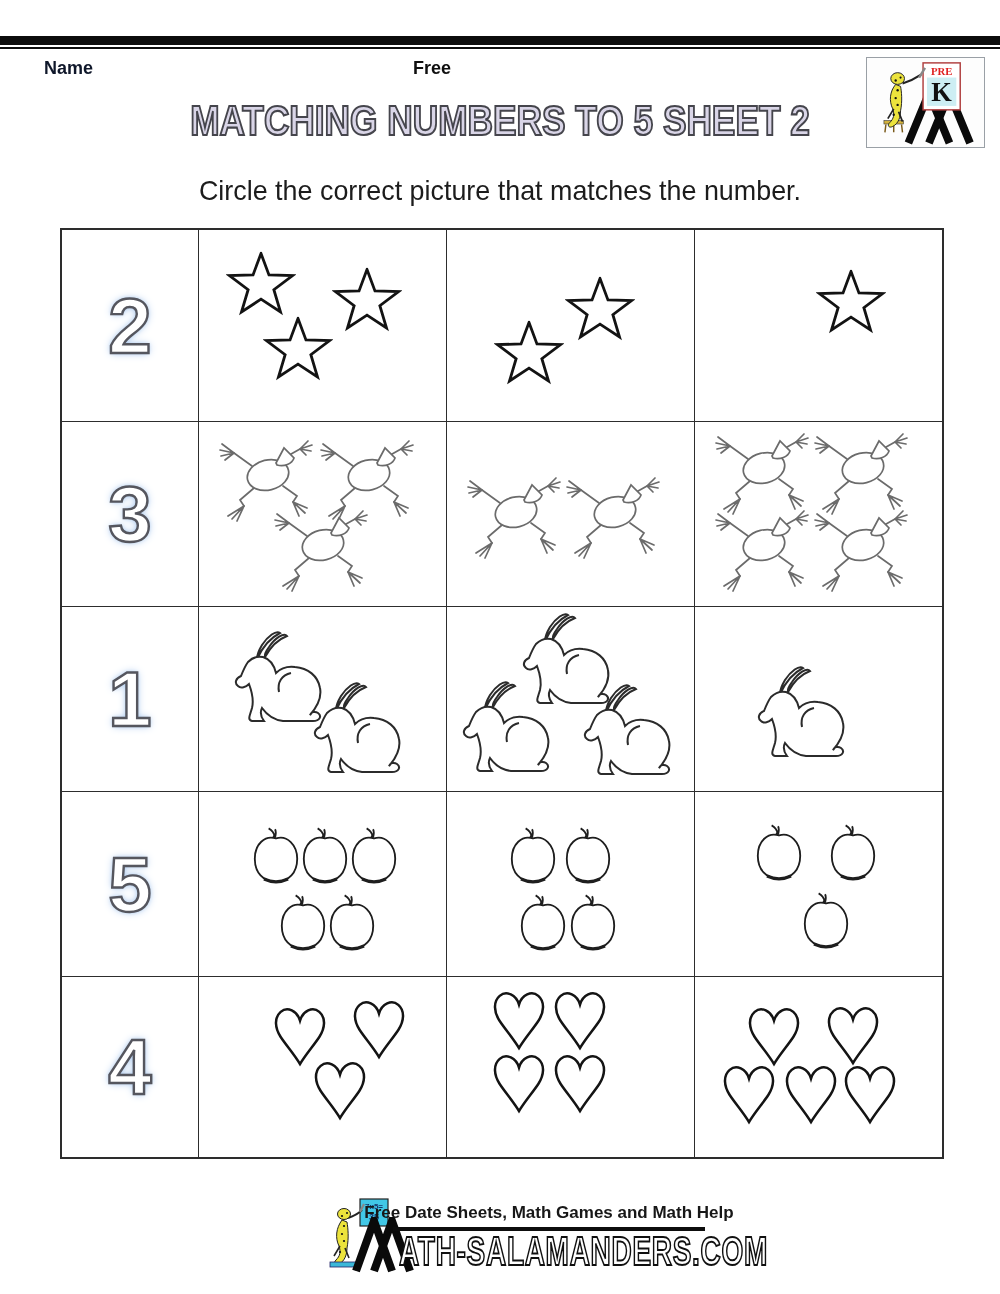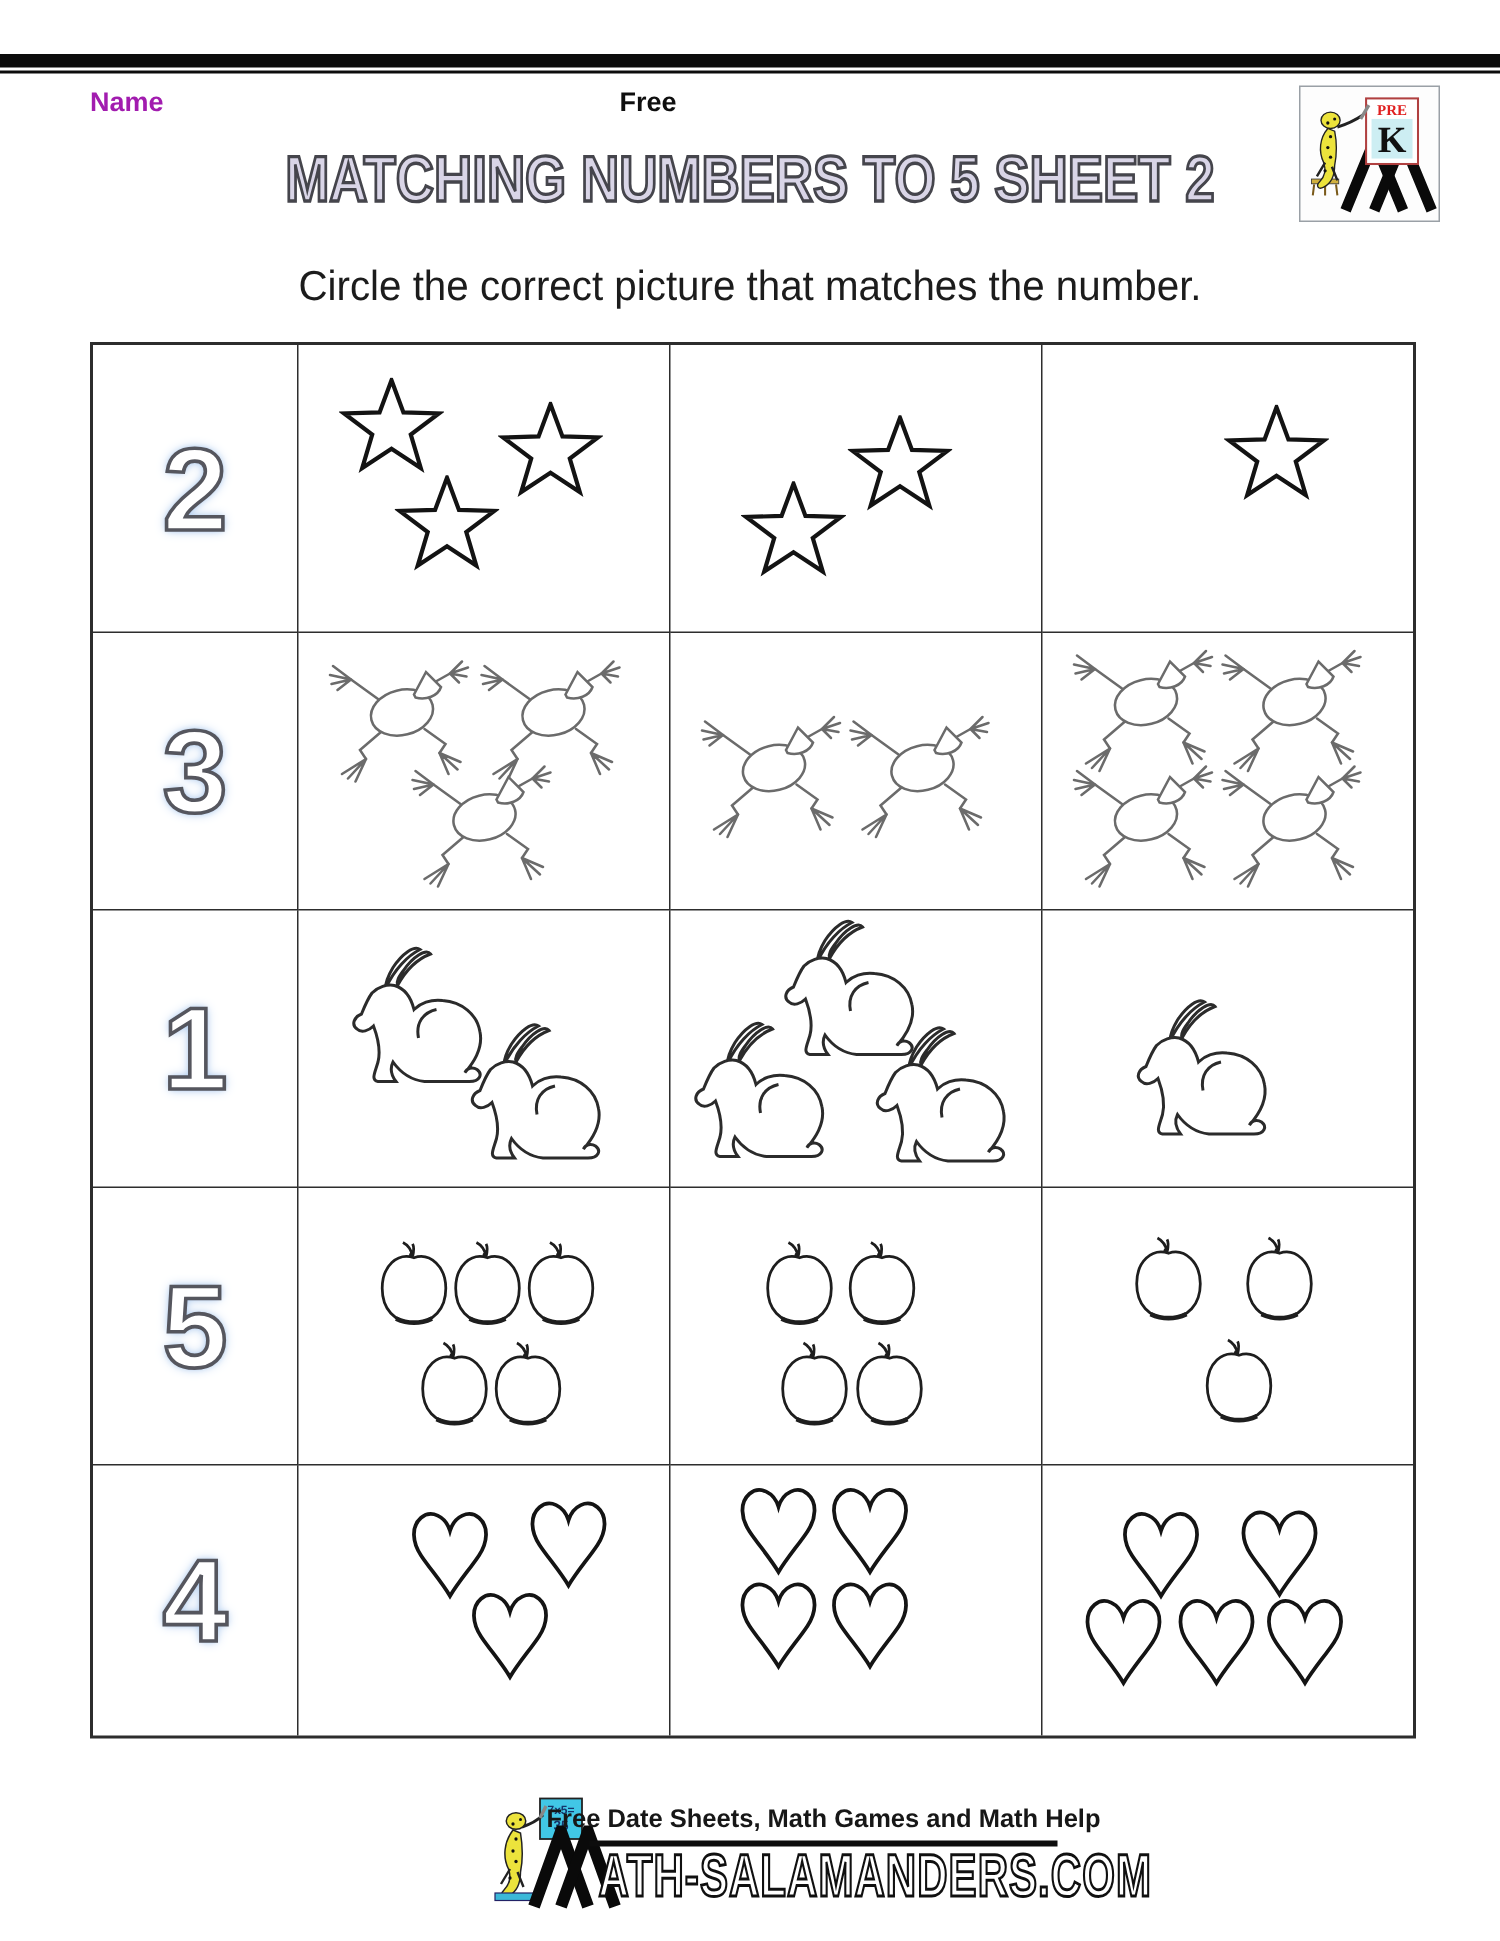--- a/index.html
+++ b/index.html
@@ -2,24 +2,24 @@
 <html><head>
 <meta charset="utf-8">
 <style>
   html,body{margin:0;padding:0;}
   body{
     width:1000px;height:1294px;position:relative;overflow:hidden;
     background:#ffffff;font-family:"Liberation Sans",sans-serif;color:#111;
   }
   .topbar{position:absolute;left:0;top:36px;width:1000px;height:9px;background:#0c0c0c;}
   .topbar-thin{position:absolute;left:0;top:47px;width:1000px;height:2px;background:#0c0c0c;}
-  .name-label{position:absolute;left:60px;top:58px;font-size:18px;font-weight:600;color:#a21caf;}
+  .name-label{position:absolute;left:44px;top:58px;font-size:18px;font-weight:600;color:#0f172a;}
   .date-label{position:absolute;left:413px;top:58px;font-size:18px;font-weight:600;color:#0f0f0f;}
 
-  .logo-box{position:absolute;left:866px;top:57px;width:94px;height:91px;
+  .logo-box{position:absolute;left:866px;top:57px;width:119px;height:91px;
     border:1px solid #9aa0a6;background:#fdfdfd;box-sizing:border-box;}
   .logo-box svg{display:block;width:100%;height:100%;}
 
   .title{position:absolute;left:0;top:99px;width:1000px;text-align:center;margin:0;
     font-size:43px;font-weight:bold;letter-spacing:0px;line-height:1;
     color:#d9d5e7;-webkit-text-stroke:2.2px #45454c;
     transform:scaleX(0.82);transform-origin:50% 50%;white-space:nowrap;}
   .instruction{position:absolute;left:0;top:175px;width:1000px;text-align:center;margin:0;
     font-size:28px;font-weight:400;color:#1c1c1c;
     transform:scaleX(0.96);transform-origin:50% 50%;white-space:nowrap;}

